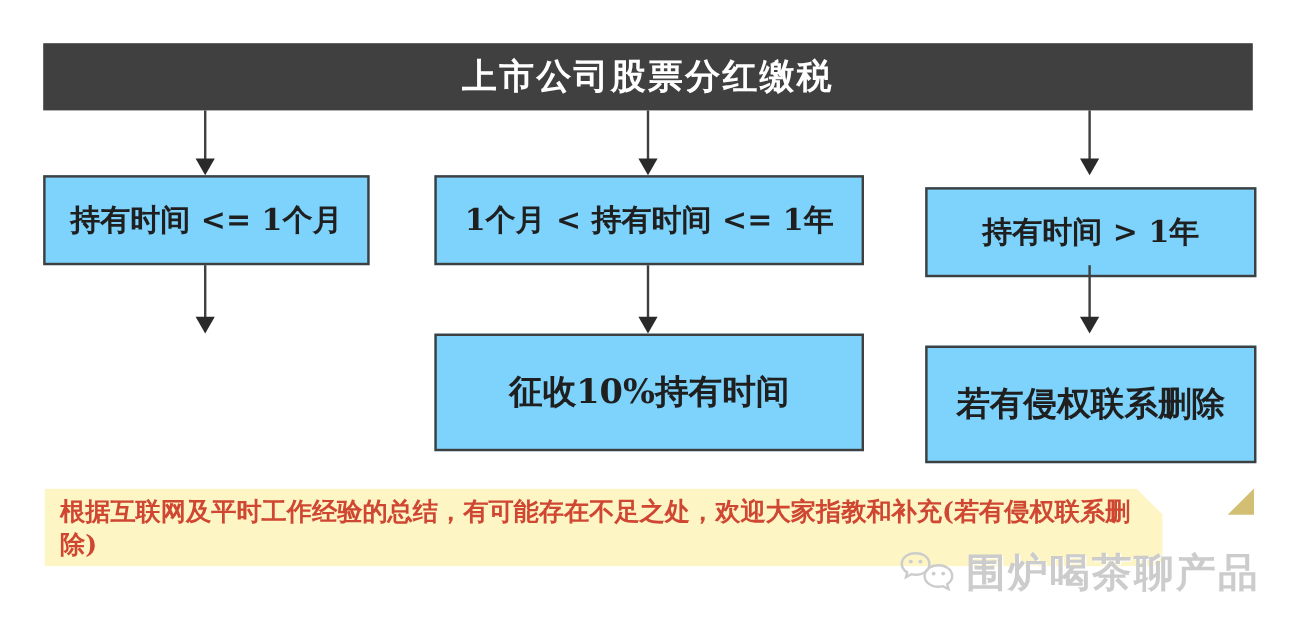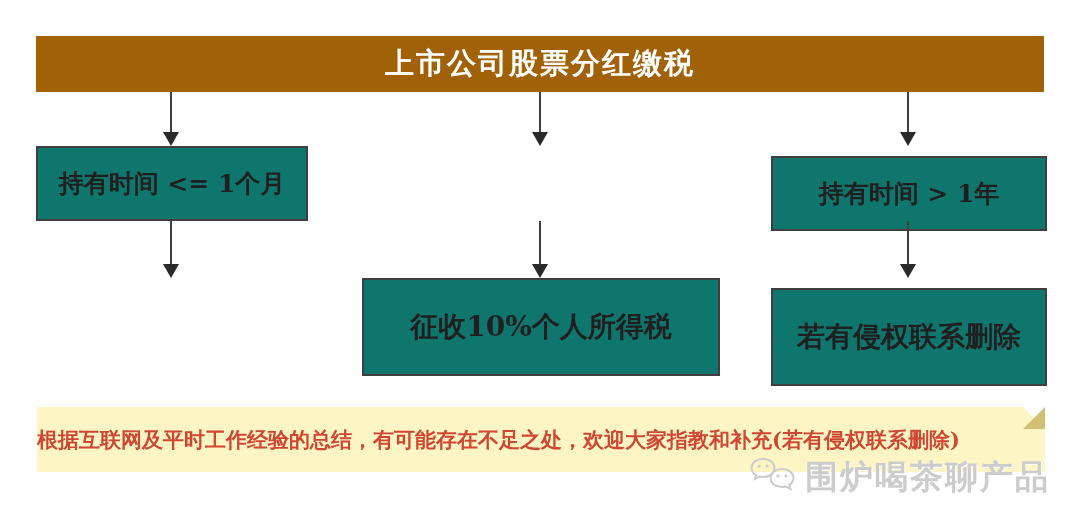--- a/index.html
+++ b/index.html
@@ -11,32 +11,32 @@
     background: #ffffff;
     font-family: "DejaVu Serif", "Liberation Serif", serif;
     overflow: hidden;
   }
 
   
   .header-banner {
     position: absolute;
     left: 36px; top: 36px;
     width: 1008px; height: 56px;
-    background: #a16207;
+    background: #404040;
     display: flex; align-items: center; justify-content: center;
     color: #ffffff;
     font-size: 29px;
     font-weight: bold;
     letter-spacing: 2px;
   }
 
   
   .flow-box {
     position: absolute;
-    background: #0f766e;
+    background: #7dd3fc;
     border: 2px solid #3f3f3f;
     display: flex; align-items: center; justify-content: center;
     color: #1f1f1f;
     font-weight: bold;
     text-align: center;
   }
   .cond-box { top: 146px; height: 75px; font-size: 25px; }
   .result-box { top: 278px; height: 98px; font-size: 28px; }
   .col1 { left: 36px;  width: 272px; }
   .col2 { left: 362px; width: 358px; }
@@ -65,41 +65,42 @@
   .arrow-row1 { top: 92px;  height: 54px; }
   .arrow-row2 { top: 221px; height: 57px; }
   .ax1 { left: 163px; }
   .ax2 { left: 532px; }
   .ax3 { left: 900px; }
 
   
   .note {
     position: absolute;
     left: 37px; top: 407px;
-    width: 1008px; height: 65px;
+    width: 932px; height: 65px;
     background: #fdf5c4;
     clip-path: polygon(0 0, calc(100% - 22px) 0, 100% 22px, 100% 100%, 0 100%);
     display: flex; align-items: center;
+    padding-left: 13px;
     color: #cf4733;
     font-size: 21px;
     font-weight: bold;
   }
   .note-fold {
     position: absolute;
     right: 35px; top: 407px;
     width: 0; height: 0;
     border-left: 22px solid transparent;
     border-bottom: 22px solid #d2bf74;
   }
 
   
   .watermark {
     position: absolute;
     right: 30px; top: 455px;
-    display: flex; 
+    display: flex; align-items: center;
     gap: 8px;
   }
   .watermark-text {
     color: #cccccc;
     font-size: 33px;
     font-weight: bold;
     letter-spacing: 2px;
     text-shadow: 1px 1px 0 #ffffff;
   }
   .wm-icon { display: block; }
@@ -118,36 +119,37 @@
   <div class="arrow arrow-row1 ax2">
       <span class="shaft"></span>
       <span class="head"></span>
     </div>
   <div class="arrow arrow-row1 ax3">
       <span class="shaft"></span>
       <span class="head"></span>
     </div>
 
   <div class="flow-box cond-box col1">持有时间 &lt;= 1个月</div>
+  <div class="flow-box cond-box col2">1个月 &lt; 持有时间 &lt;= 1年</div>
   <div class="flow-box cond-box col3">持有时间 &gt; 1年</div>
 
   <div class="arrow arrow-row2 ax1">
       <span class="shaft"></span>
       <span class="head"></span>
     </div>
   <div class="arrow arrow-row2 ax2">
       <span class="shaft"></span>
       <span class="head"></span>
     </div>
   <div class="arrow arrow-row2 ax3">
       <span class="shaft"></span>
       <span class="head"></span>
     </div>
 
-  <div class="flow-box result-box col2">征收10%个人所得税</div>
+  <div class="flow-box result-box col2">征收10%持有时间</div>
   <div class="flow-box result-box col3">若有侵权联系删除</div>
 
   <div class="note">
     <span>根据互联网及平时工作经验的总结，有可能存在不足之处，欢迎大家指教和补充(若有侵权联系删除)</span>
   </div>
   <div class="note-fold"></div>
 
   <div class="watermark">
     <svg class="wm-icon" width="48" height="42" viewBox="0 0 48 42">
       <g fill="none" stroke="#cccccc" stroke-width="2">

